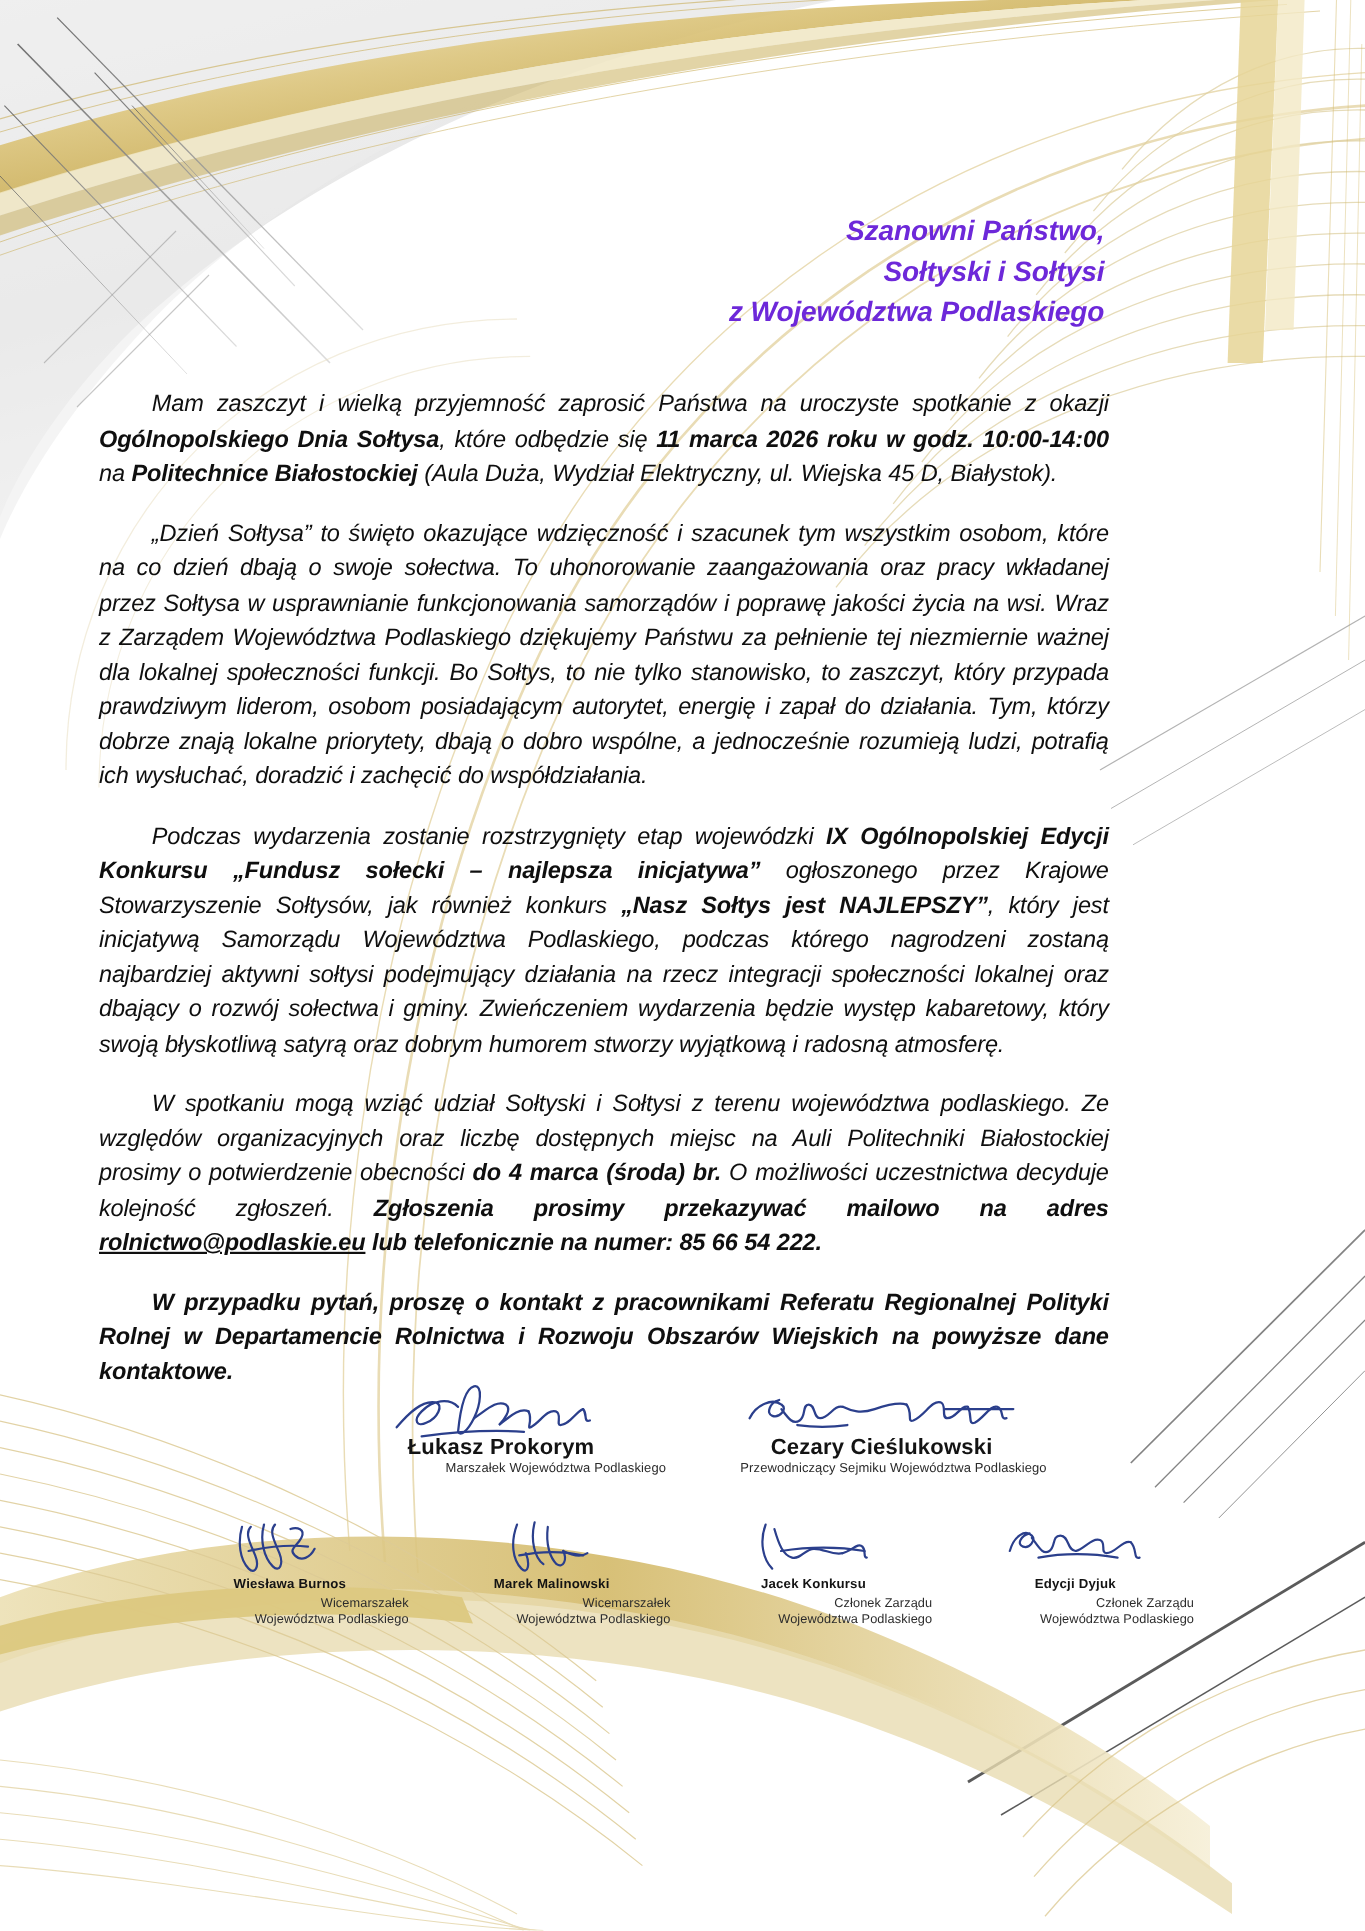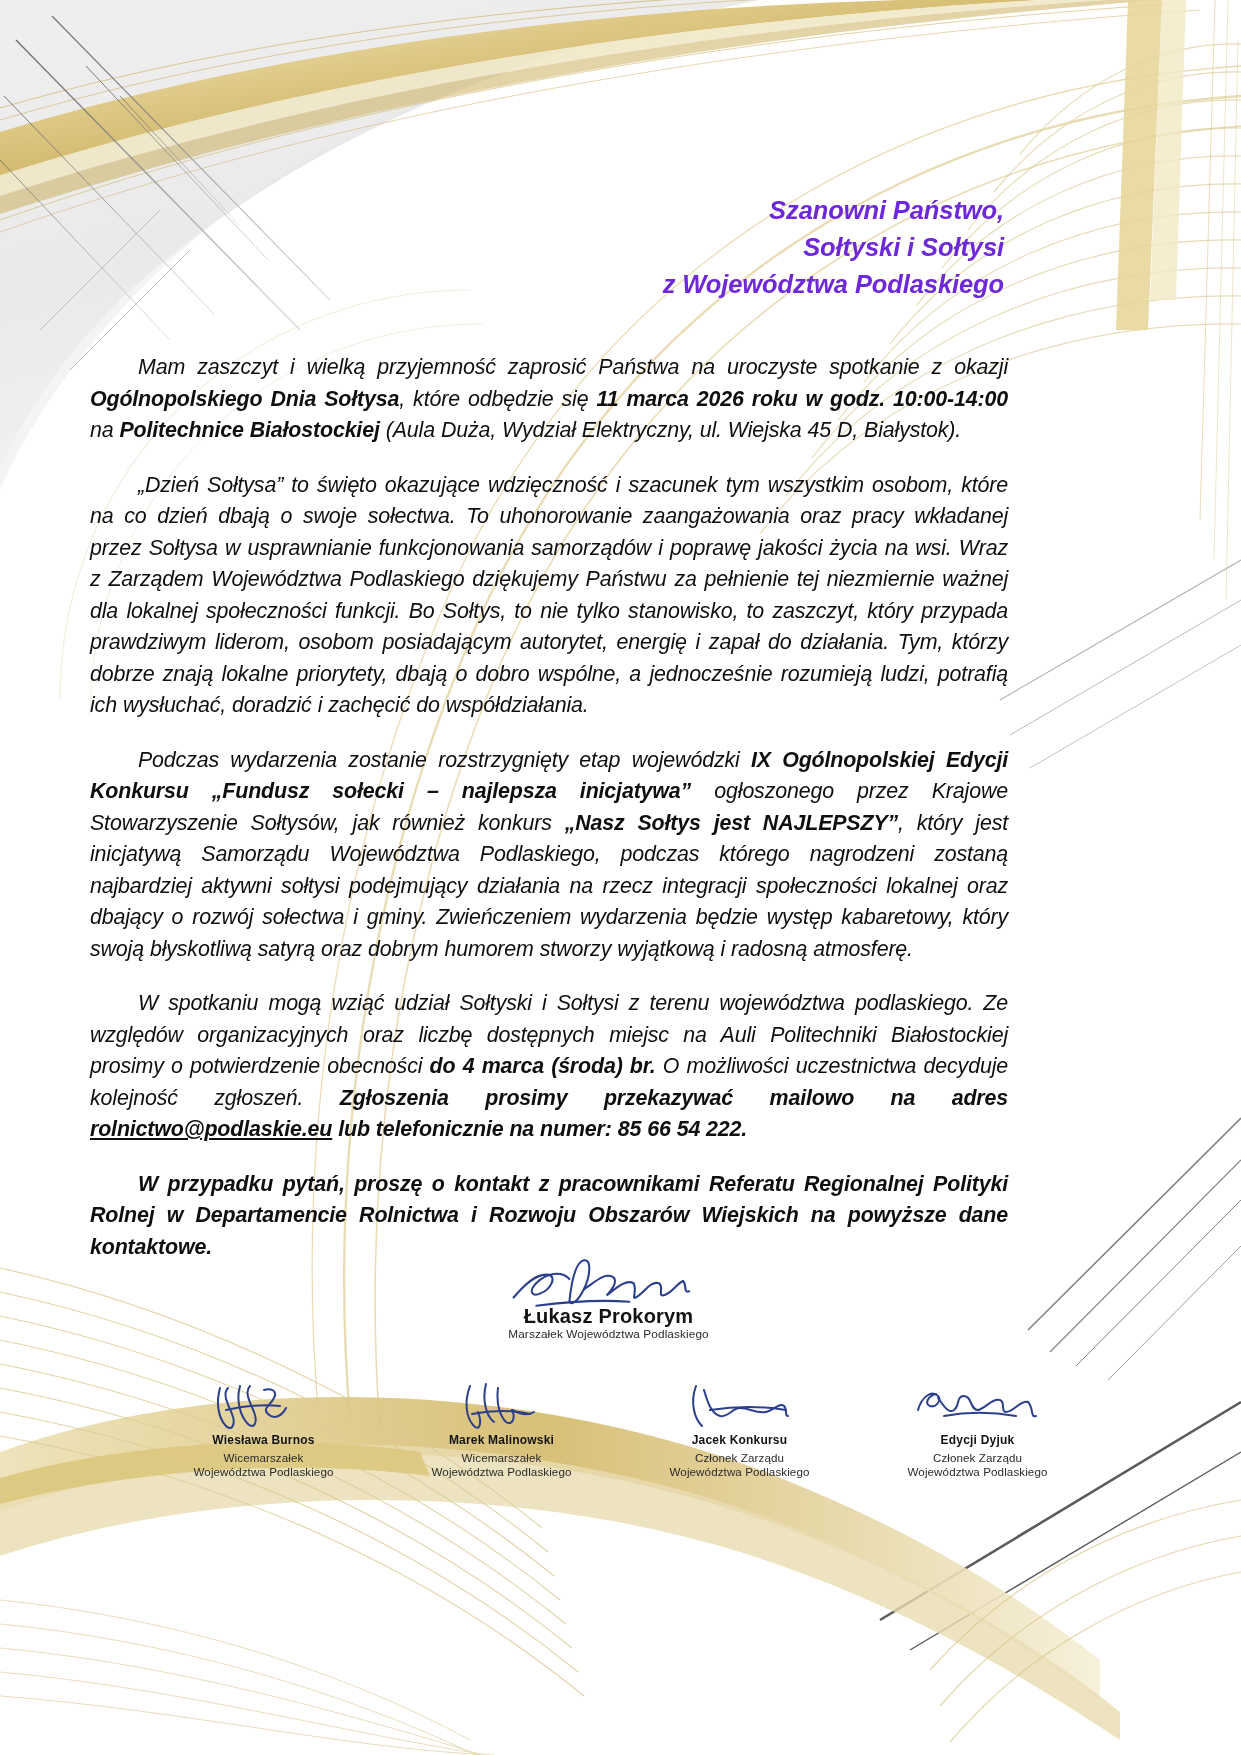--- a/index.html
+++ b/index.html
@@ -53,21 +53,21 @@
     word-spacing:0.2px;
   }
   p.para:last-child { margin-bottom:4px; }
   p.para b { font-weight:bold; }
   p.para u { text-decoration:underline; }
 
   .sig-area { position:absolute; left:0; top:1250px; width:1241px; }
 
   .sig-row-top {
     position:absolute; left:0; top:0; width:1217px;
-    display:flex; justify-content:center; gap:46px;
+    display:flex; justify-content:center; gap:46px;padding-left:20px;
   }
   .sig-row-bottom {
     position:absolute; left:0; top:130px; width:1241px;
     display:flex; justify-content:center; gap:22px;
   }
 
   .sig {
     width:216px;
     text-align:center;
     position:relative;
@@ -84,20 +84,21 @@
     letter-spacing:0.2px;
     line-height:21px;
     white-space:nowrap;
   }
   .sig-role {
     font-size:11.6px;
     color:#2b2b2b;
     line-height:14px;
     letter-spacing:0.1px;
     white-space:nowrap;
+    text-align:right;
   }
   .sig-row-top .sig { width:300px; }
   .sig-row-top .sig .ink { height:62px; }
   .sig-row-top .sig-name { font-size:20px; }
   .sig-row-top .sig-role { font-size:11.8px; }
 </style>
 </head>
 <body>
 
 <div class="decor">
@@ -269,20 +270,35 @@
             <path d="M86,38 C98,30 106,22 114,26 C120,30 112,40 108,44 C116,38 126,28 134,32"></path>
             <path d="M134,32 C138,40 132,48 136,46 C144,42 150,30 158,32 C164,34 158,44 162,44 C170,44 176,32 182,30"></path>
             <path d="M182,30 C186,34 182,42 188,40"></path>
             <path d="M40,54 C70,50 100,48 130,50"></path>
           </g>
         </svg>
         <div class="sig-name">Łukasz Prokorym</div>
         <div class="sig-role">Marszałek Województwa Podlaskiego</div>
       </div>
 
+      <div class="sig">
+        <svg class="ink" viewBox="0 0 260 60">
+          <g fill="none" stroke="#2b3f8c" stroke-width="2" stroke-linecap="round">
+            <path d="M14,38 C20,26 34,20 42,26 C48,30 40,38 34,36 C28,34 32,24 40,22"></path>
+            <path d="M42,30 C48,38 52,44 58,40 C64,36 60,26 66,26 C72,26 70,38 76,38 C84,38 88,26 96,28"></path>
+            <path d="M96,28 C104,32 112,34 124,30 C136,26 146,24 152,26"></path>
+            <path d="M152,26 C158,34 152,42 158,40 C168,36 174,22 182,24 C188,26 182,38 188,38 C196,38 200,26 206,28"></path>
+            <path d="M206,28 C210,36 206,44 212,42 C220,38 226,26 232,28 C238,30 234,40 240,38"></path>
+            <path d="M186,30 L246,30"></path>
+            <path d="M56,44 C70,46 86,46 100,44"></path>
+          </g>
+        </svg>
+        <div class="sig-name">Cezary Cieślukowski</div>
+        <div class="sig-role">Przewodniczący Sejmiku Województwa Podlaskiego</div>
+      </div>
 
     </div>
 
     <div class="sig-row-bottom">
 
       <div class="sig">
         <svg class="ink" viewBox="0 0 180 56">
           <g fill="none" stroke="#2b3f8c" stroke-width="2" stroke-linecap="round">
             <path d="M46,8 C42,22 44,38 52,46 C58,52 62,44 58,34 C54,24 48,14 54,8"></path>
             <path d="M66,6 C62,20 66,36 74,44 C80,50 84,42 80,32 C76,22 70,12 76,6"></path>

